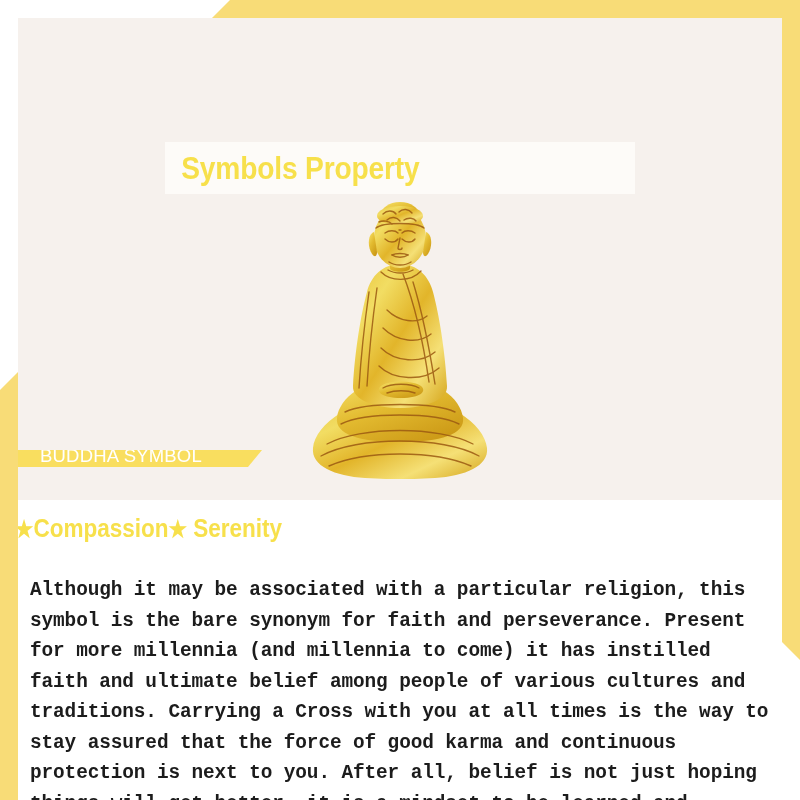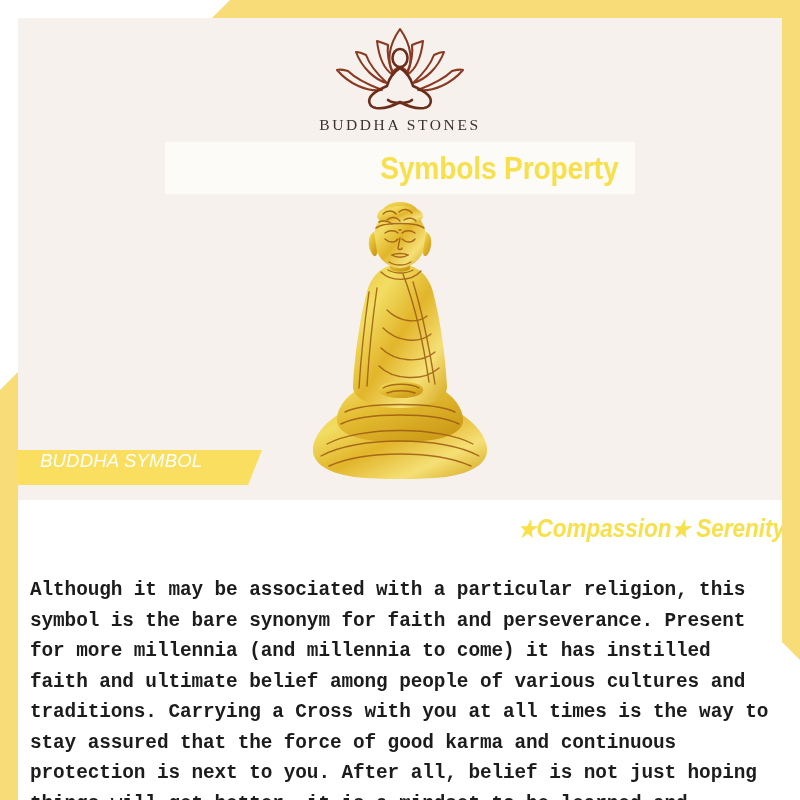--- a/index.html
+++ b/index.html
@@ -93,21 +93,21 @@
   .title-banner {
     position: absolute;
     left: 165px;
     top: 142px;
     width: 470px;
     height: 52px;
     background: #fdfbf8;
     z-index: 3;
     display: flex;
     align-items: center;
-    justify-content: flex-end;
+    justify-content: flex-start;
   }
   .title-text {
     font-family: "Liberation Sans Narrow", "Liberation Sans", sans-serif;
     font-weight: bold;
     font-size: 32px;
     color: #f7e04b;
     letter-spacing: -0.2px;
     transform: scaleX(0.88);
     transform-origin: center;
     white-space: nowrap;
@@ -127,27 +127,26 @@
     width: 210px;
     height: 286px;
   }
 
   
   .symbol-tag {
     position: absolute;
     left: 18px;
     top: 450px;
     width: 244px;
-    height: 35px;
+    height: 17px;
     background: #f9de5f;
     clip-path: polygon(0 0, 100% 0, calc(100% - 14px) 100%, 0 100%);
     z-index: 6;
     display: flex;
-    align-items: flex-start;
-    font-style: italic;
+    align-items: flex-end;
   }
   .symbol-tag-label {
     margin-left: 22px;
     color: #ffffff;
     font-size: 18.5px;
     font-weight: 400;
     letter-spacing: 0.2px;
     font-family: "Liberation Sans", sans-serif;
   }
 
@@ -160,24 +159,23 @@
     height: 300px;
     background: #ffffff;
     z-index: 2;
   }
 
   .subheading {
     position: absolute;
     left: 0;
     right: 0;
     top: 514px;
-    text-align: right;
+    text-align: left;
     z-index: 4;
     white-space: nowrap;
-    font-style: italic;
   }
   .subheading-inner {
     display: inline-block;
     font-family: "Liberation Sans Narrow", "Liberation Sans", sans-serif;
     font-weight: bold;
     font-size: 25px;
     color: #f7e04b;
     transform: scaleX(0.9);
     transform-origin: center;
   }
@@ -207,51 +205,20 @@
 <div id="page">
 
   <div class="upper-panel"></div>
 
   <div class="lower-panel"></div>
 
   <div class="deco-top-band"></div>
   <div class="deco-right-band"></div>
   <div class="deco-left-band"></div>
 
-  <div class="logo-wrap">
-    <svg class="logo-mark" viewBox="0 0 150 92">
-      <g fill="none" stroke="#8a3a22" stroke-width="2.1" stroke-linecap="round" stroke-linejoin="round">
-
-        <path d="M75 7 C63 24, 62 40, 68 50 C72 44, 78 44, 82 50 C88 40, 87 24, 75 7 Z"></path>
-
-        <path d="M52 19 C54 36, 60 48, 68 53 C64 42, 62 30, 63 23 C59 21, 55 20, 52 19 Z"></path>
-
-        <path d="M98 19 C96 36, 90 48, 82 53 C86 42, 88 30, 87 23 C91 21, 95 20, 98 19 Z"></path>
-
-        <path d="M31 30 C37 46, 50 58, 62 61 C52 52, 44 41, 41 33 C37 31, 34 30, 31 30 Z"></path>
-
-        <path d="M119 30 C113 46, 100 58, 88 61 C98 52, 106 41, 109 33 C113 31, 116 30, 119 30 Z"></path>
-
-        <path d="M12 48 C24 62, 42 70, 57 68 C44 63, 30 56, 23 49 C19 48, 15 47, 12 48 Z"></path>
-
-        <path d="M138 48 C126 62, 108 70, 93 68 C106 63, 120 56, 127 49 C131 48, 135 47, 138 48 Z"></path>
-      </g>
-      <g fill="none" stroke="#6b2d1a" stroke-width="2.6" stroke-linecap="round" stroke-linejoin="round">
-
-        <ellipse cx="75" cy="36" rx="7.5" ry="9"></ellipse>
-
-        <path d="M75 46 C68 50, 64 57, 62 64 C58 66, 52 68, 47 73 C42 78, 44 85, 51 86
-                 C60 87, 68 84, 75 80 C82 84, 90 87, 99 86 C106 85, 108 78, 103 73
-                 C98 68, 92 66, 88 64 C86 57, 82 50, 75 46 Z"></path>
-
-        <path d="M63 78 C68 82, 82 82, 87 78"></path>
-      </g>
-    </svg>
-    <div class="logo-text">BUDDHA STONES</div>
-  </div>
 
   <div class="title-banner">
     <span class="title-text">Symbols Property</span>
   </div>
 
   <div class="buddha-wrap">
     <svg class="buddha-svg" viewBox="0 0 210 286">
       <defs>
         <linearGradient id="gold" x1="0" y1="0" x2="1" y2="1">
           <stop offset="0%" stop-color="#e8c33a"></stop>

